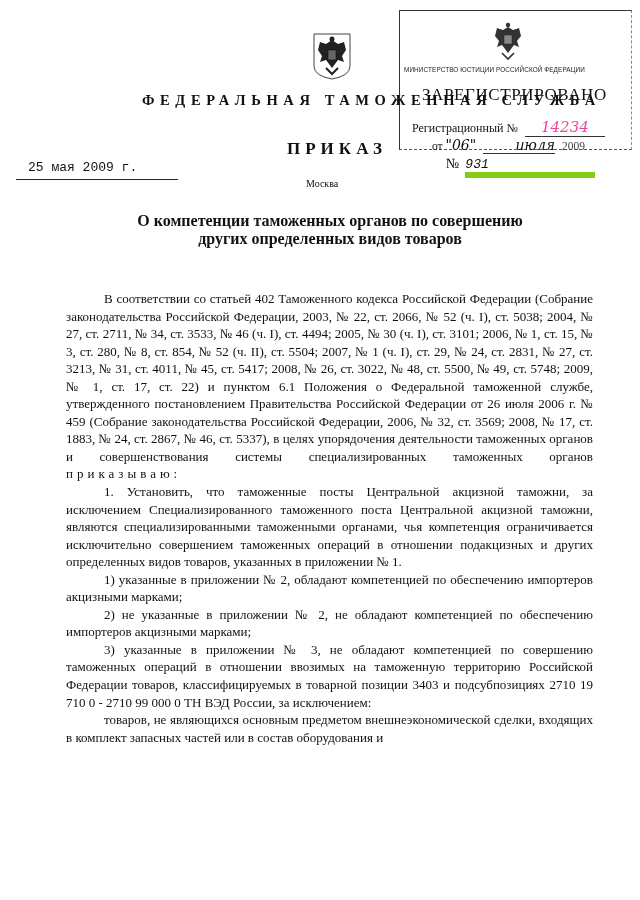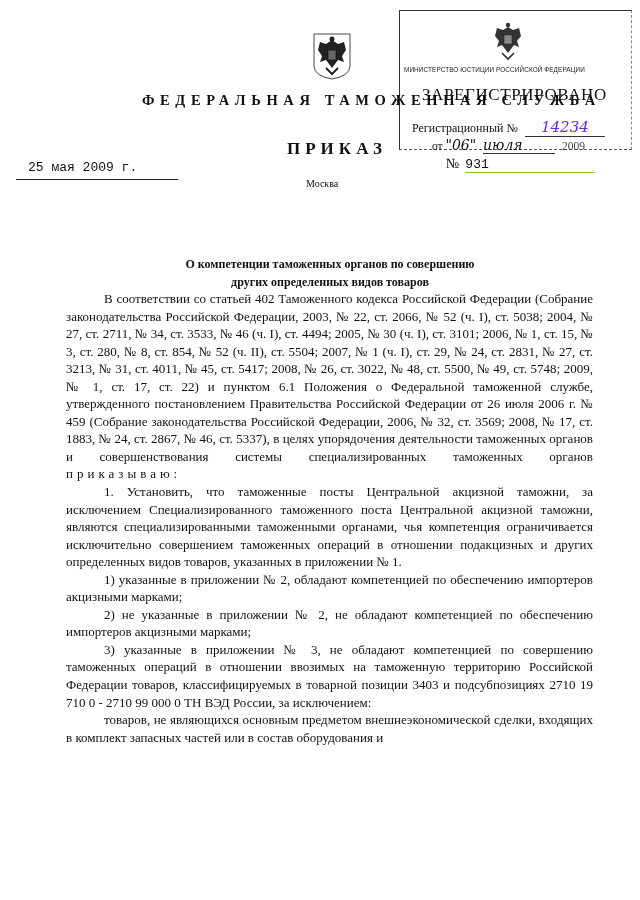--- a/index.html
+++ b/index.html
@@ -23,22 +23,22 @@
     letter-spacing: 5px;
   }
   .date {
     left: 16px; top: 160px; width: 150px; font-family: "Liberation Mono", "DejaVu Sans Mono", monospace;
     font-size: 13px; border-bottom: 1px solid #222; padding-left: 12px; padding-bottom: 4px;
     line-height: 15px; white-space: nowrap;
   }
   .number-wrap { left: 446px; top: 156px; white-space: nowrap; font-size: 14px; }
   .number-wrap .num-sign { font-family: "Liberation Serif", serif; margin-right: 6px; }
   .number-wrap .num-val {
-    display: inline-block; width: 130px; border-bottom: 1px solid #84cc16;
-    font-family: "Liberation Mono", "DejaVu Sans Mono", monospace; font-size: 13px;
+    display: inline-block; width: 130px; border-bottom: 6px solid #84cc16;
+    font-family: "Liberation Mono", "DejaVu Sans Mono", monospace; font-size: 13px; font-style: italic;
   }
   .city { left: 306px; top: 178px; font-size: 10px; }
 
   
   .stamp {
     left: 399px; top: 10px; width: 223px; height: 138px;
     border-left: 1px solid #333; border-top: 1px solid #333; border-bottom: 1px dashed #555;
     border-right: 1px dashed #888; background: #fff; z-index: 1; padding-left: 8px;
   }
   .stamp .st-emblem { position: absolute; left: 91px; top: 10px; width: 34px; height: 40px; }
@@ -47,37 +47,37 @@
     font-size: 6.4px; letter-spacing: 0.1px; white-space: nowrap; color: #222;
   }
   .stamp .registered {
     position: absolute; left: 22px; top: 74px; font-size: 17px; letter-spacing: 0.6px; white-space: nowrap;
   }
   .stamp .reg-line {
     position: absolute; left: 12px; top: 107px; font-size: 12px; white-space: nowrap;
   }
   .stamp .reg-line .hand {
     display: inline-block; width: 80px; border-bottom: 1px solid #333; margin-left: 4px;
-    font-style: italic; font-family: "DejaVu Serif", serif; font-size: 15px; color: #6d28d9; text-align: center;
+    font-style: italic; font-family: "DejaVu Serif", serif; font-size: 15px; color: #ec4899; text-align: center;
   }
   .stamp .date-line {
     position: absolute; left: 32px; top: 126px; font-size: 11.5px; white-space: nowrap;
   }
   .stamp .date-line .hand {
     font-style: italic; font-family: "DejaVu Serif", serif; font-size: 14px;
   }
   .stamp .date-line .month {
-    display: inline-block; width: 72px; border-bottom: 1px solid #333; text-align: left; margin: 0 4px;
+    display: inline-block; width: 72px; border-bottom: 1px solid #333; text-align: right; margin: 0 4px;
   }
   .stamp .date-line .year { color: #444; }
 
   
   .subject {
     left: 100px; top: 212px; width: 460px; text-align: center; font-weight: bold;
-    font-size: 12px; line-height: 17.5px; margin-top: 44px;
+    font-size: 16px; line-height: 17.5px;
   }
 
   
   .body-text {
     left: 66px; top: 290px; width: 527px; font-size: 13px; line-height: 17.55px;
     text-align: justify;
   }
   .body-text p { margin: 0; text-indent: 38px; }
   .spaced { letter-spacing: 4px; }
 </style>

